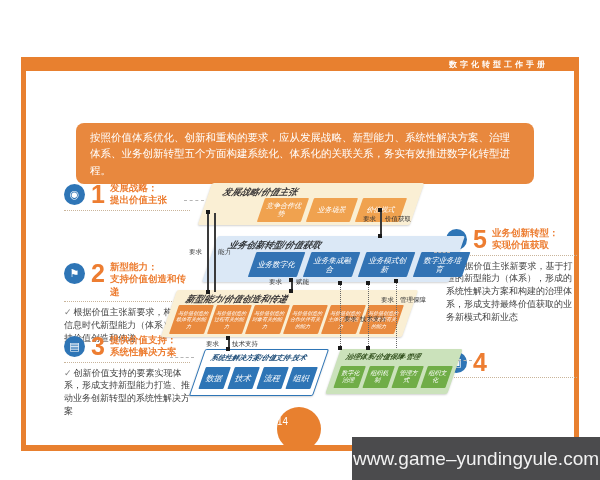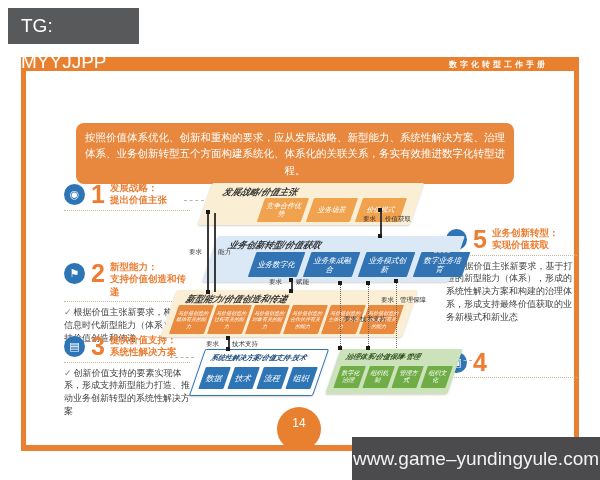--- a/index.html
+++ b/index.html
@@ -13,21 +13,21 @@
            color:#F2F2F2;font-size:19px;line-height:43px;text-align:center;}
 
   
   .page-frame{position:absolute;left:21px;top:57px;width:558px;height:394px;background:#E8802F;}
   .page-white{position:absolute;left:26px;top:71px;width:548px;height:374px;background:#fff;}
   .handbook-title{position:absolute;top:59px;right:52px;color:#fff;font-size:8px;font-weight:bold;
                   letter-spacing:3px;}
 
   .section-title{position:absolute;left:76px;top:98px;font-size:13px;font-weight:bold;color:#E87E2E;}
   .intro-box{position:absolute;left:76px;top:123px;width:430px;background:#E8883E;border-radius:8px;
-             color:#fff;font-size:10.5px;line-height:1.55;padding:6px 4px;text-align:center;}
+             color:#fff;font-size:10.5px;line-height:1.55;padding:6px 14px;}
 
   
   .task{position:absolute;width:126px;}
   .task.right{width:131px;}
   .t-head{display:flex;align-items:flex-start;}
   .t-icon{width:21px;height:21px;border-radius:50%;background:#2E75B6;color:#fff;flex:0 0 21px;
           font-size:11px;line-height:21px;text-align:center;margin-top:3px;}
   .t-num{font-size:25px;font-weight:bold;color:#ED7D31;line-height:24px;margin:1px 5px 0 6px;}
   .t-titles{font-size:9.5px;font-weight:bold;color:#ED7D31;line-height:1.3;padding-top:1px;}
   .t-rule{border-bottom:1px dotted #c9b49a;margin:3px 0 4px 0;}
@@ -67,21 +67,21 @@
   .bx-e{background:#70AD47;width:25px;height:22px;font-size:6px;line-height:1.2;padding:0 2px;}
 
   
   .vl{position:absolute;width:2px;background:#3A3A3A;}
   .vd{position:absolute;width:0;border-left:1px dotted #666;}
   .mk{position:absolute;width:4px;height:4px;background:#1a1a1a;}
   .cl{position:absolute;font-size:6.5px;color:#333;white-space:nowrap;}
   .hd{position:absolute;height:0;border-top:1px dashed #b5b5b5;}
 
   .page-circle{position:absolute;left:277px;top:407px;width:44px;height:44px;border-radius:50%;
-               background:#E8802F;color:#fff;font-size:12px;text-align:center;padding-top:9px;
+               background:#E8802F;color:#fff;font-size:10px;padding-top:9px;
                box-sizing:border-box;}
 </style>
 </head>
 <body>
 
 <div class="stage">
 
   <div class="page-frame"></div>
   <div class="page-white"></div>
   <div class="handbook-title">数字化转型工作手册</div>
@@ -237,16 +237,15 @@
   <div class="cl" style="left:206px;top:340px;">要求</div>
   <div class="cl" style="left:232px;top:340px;">技术支持</div>
 
   <div class="hd" style="left:184px;top:200px;width:20px;"></div>
   <div class="hd" style="left:434px;top:252px;width:16px;"></div>
   <div class="hd" style="left:170px;top:357px;width:24px;"></div>
   <div class="hd" style="left:458px;top:360px;width:14px;"></div>
 
   <div class="page-circle">14</div>
 
-  <div class="tg-box">TG: MYYJJPP</div>
   <div class="url-box">www.game–yundingyule.com</div>
 
 </div>
 
 </body></html>

